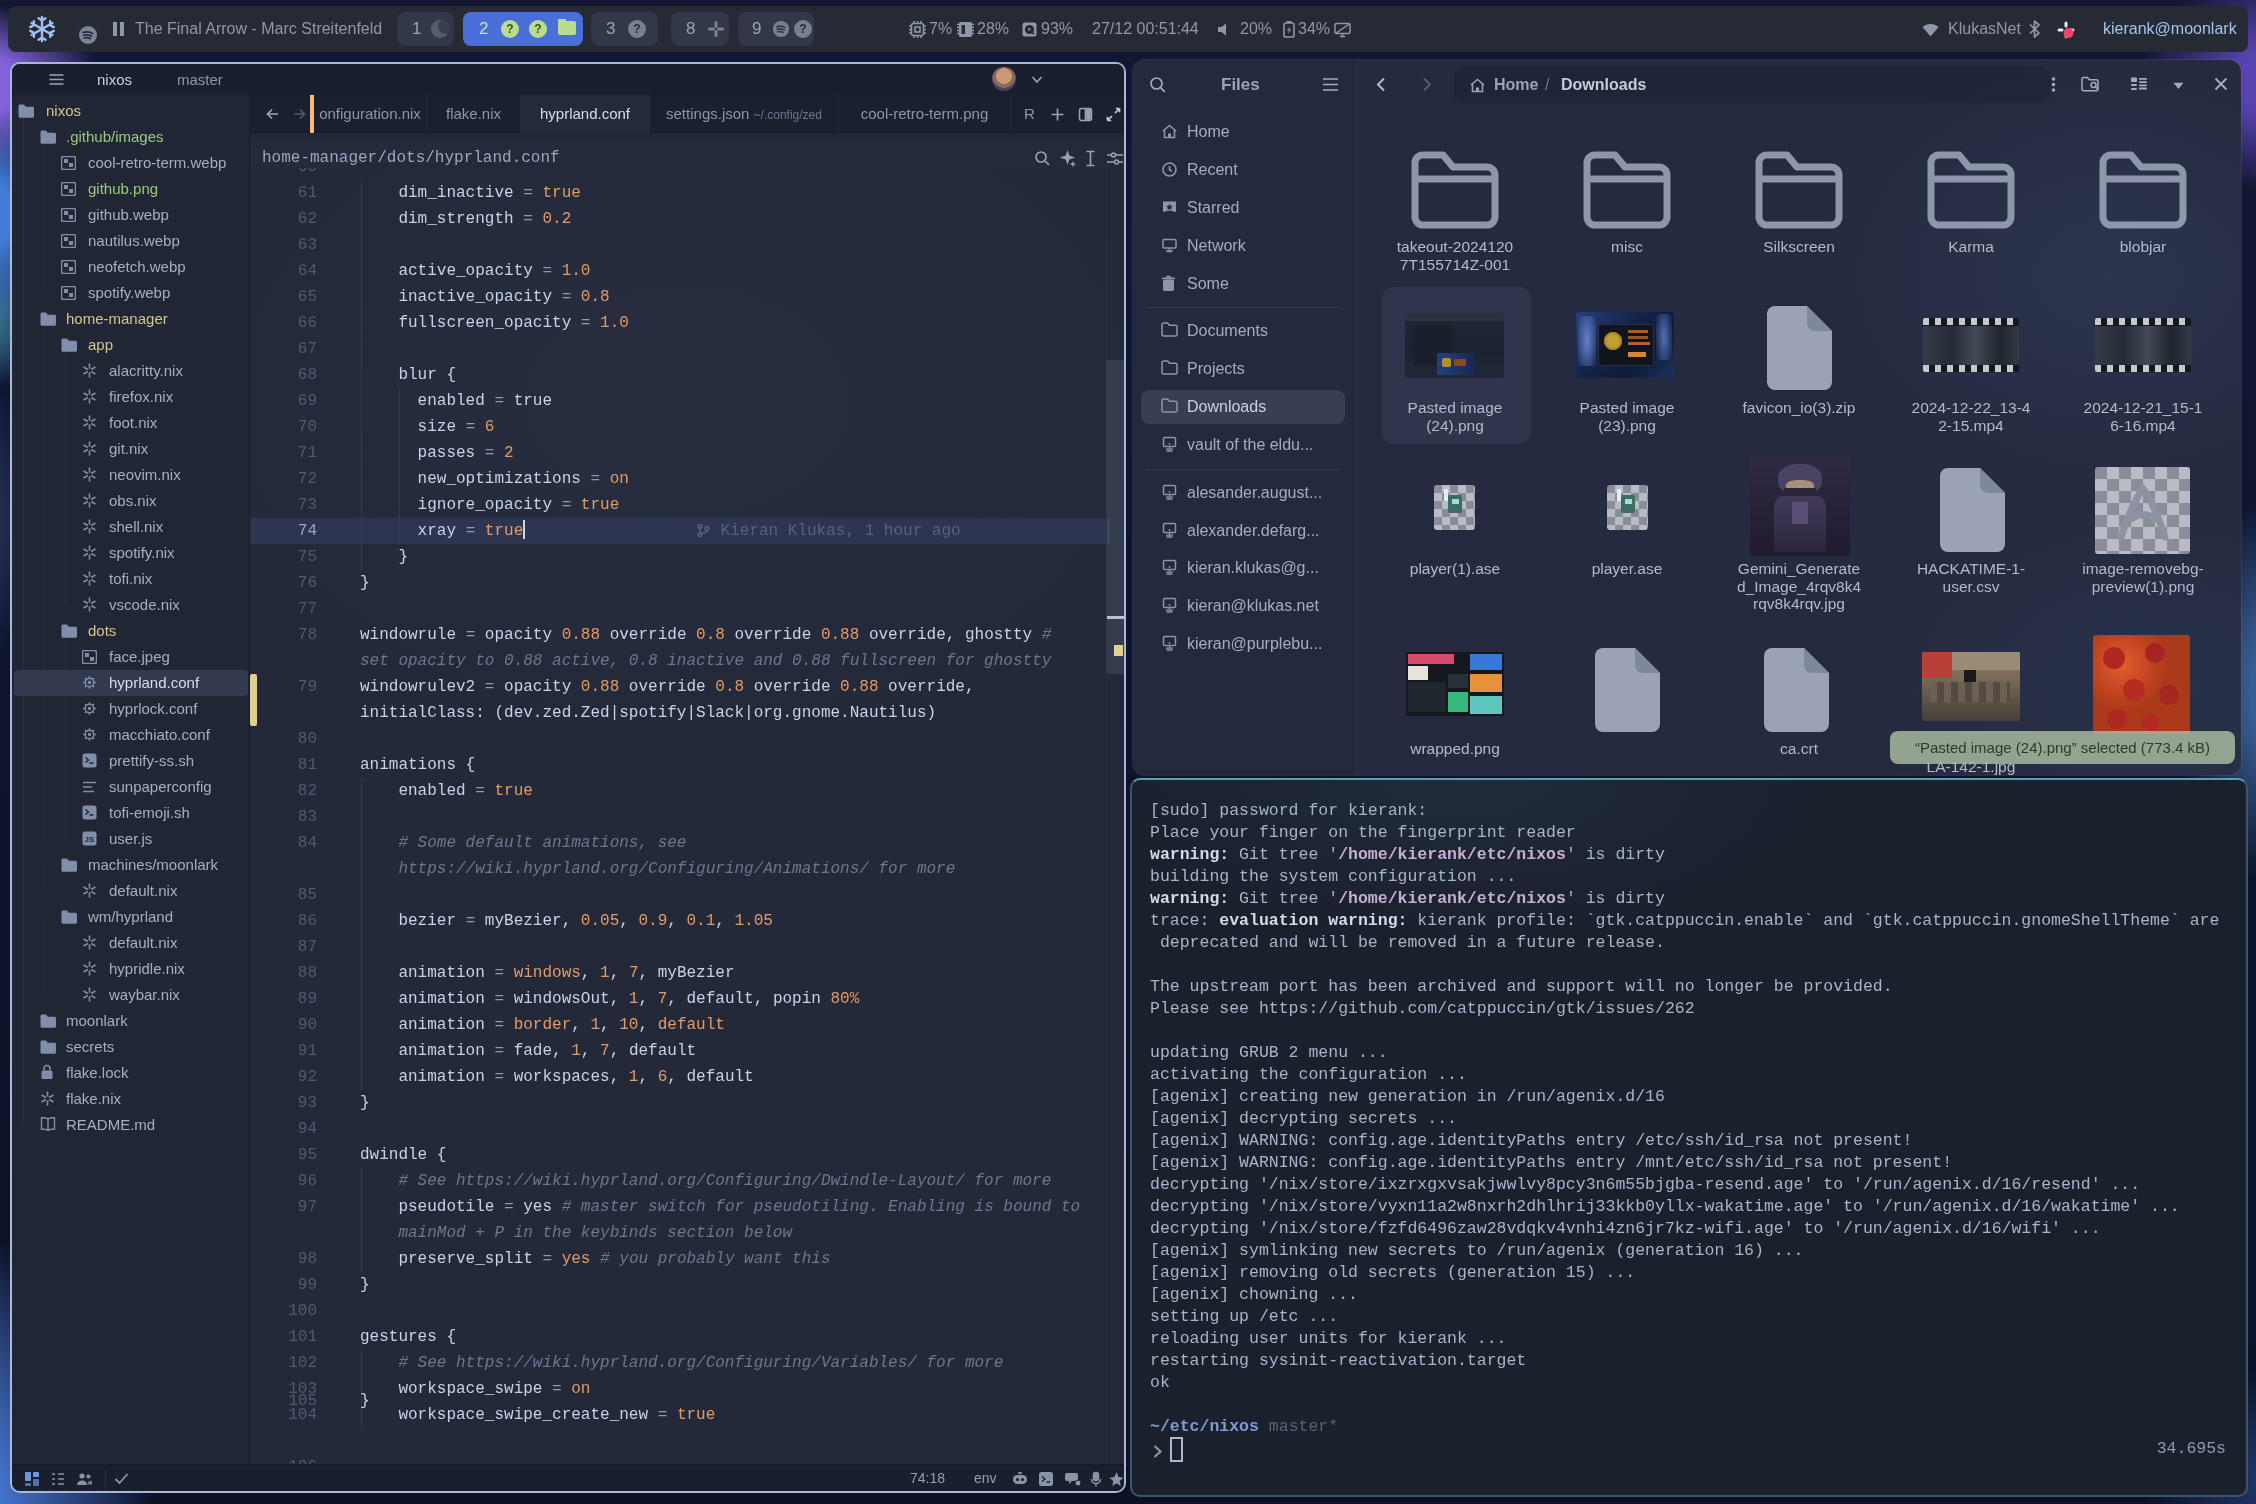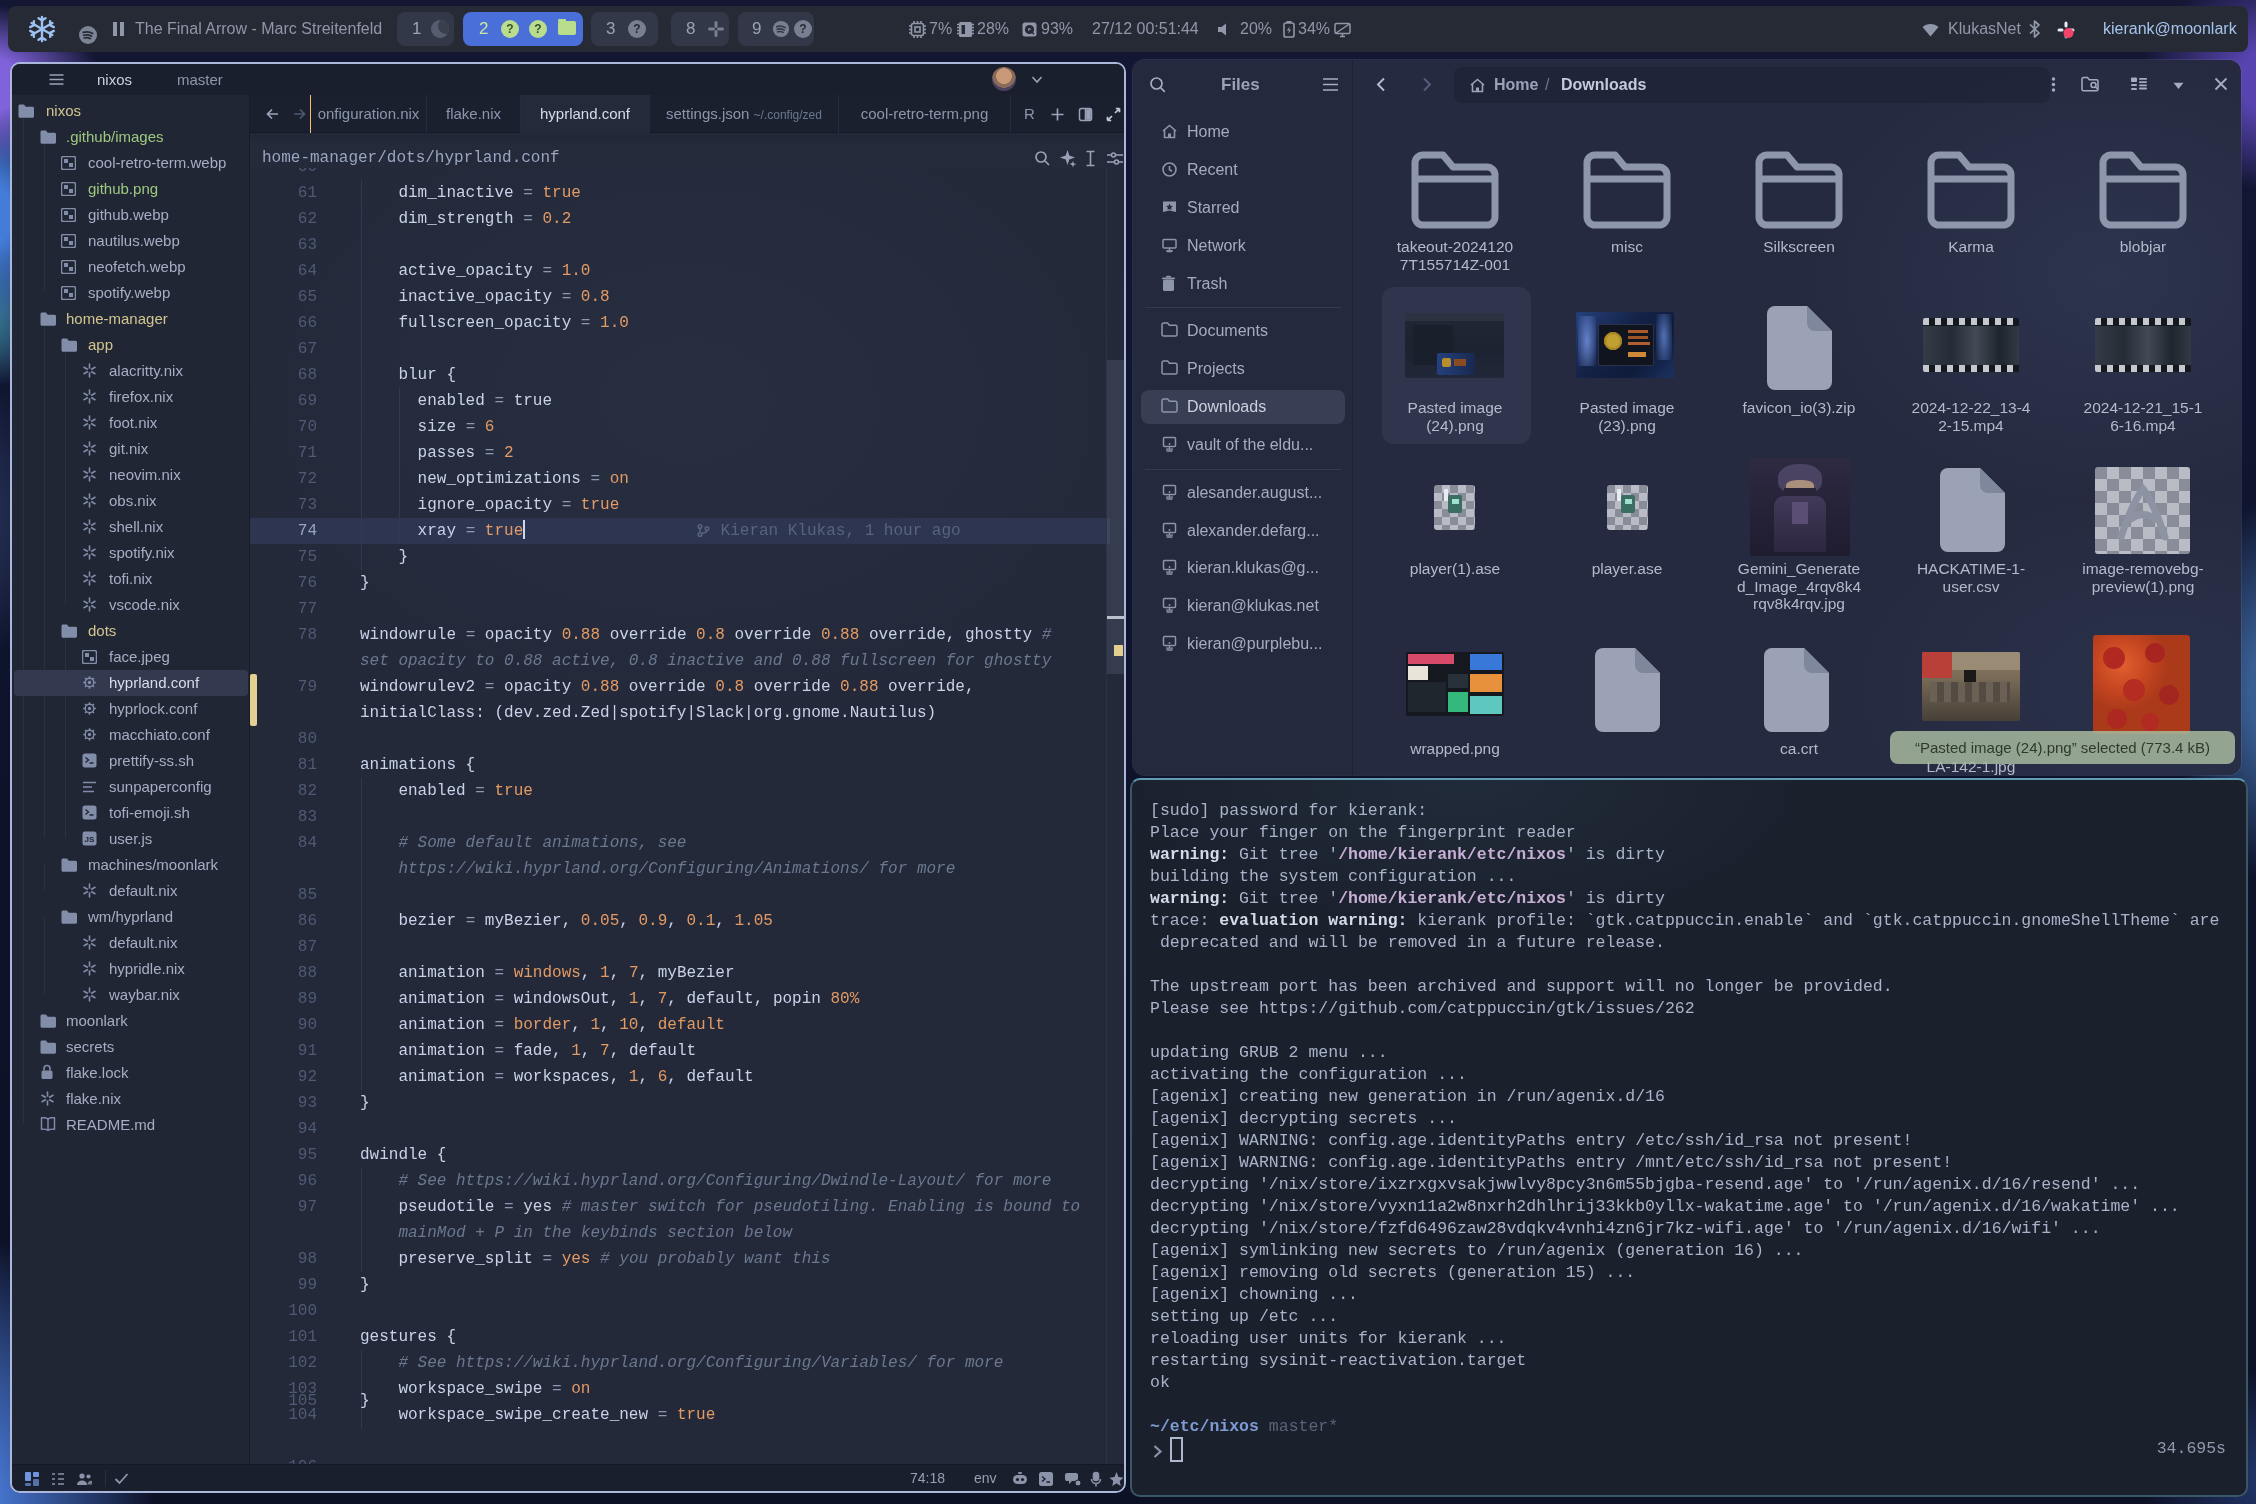--- a/index.html
+++ b/index.html
@@ -543,21 +543,21 @@
           <span class="" style="position:absolute;left:52px">README.md</span>
         </div>
   </div>
   <div id="ztabs">
     <svg class="abs" style="left:15px;top:11px" width="16" height="16" viewBox="0 0 16 16" fill="none" stroke="#9aa3b8" stroke-width="1.7">
           <path d="M13 8H3M7 3.5L2.5 8 7 12.5"></path>
         </svg>
     <svg class="abs" style="left:41px;top:11px" width="16" height="16" viewBox="0 0 16 16" fill="none" stroke="#4e5872" stroke-width="1.7">
           <path d="M3 8h10M9 3.5L13.5 8 9 12.5"></path>
         </svg>
-    <div class="tab" style="left:60px;width:117px;border-left:1px solid #fdba74">onfiguration.nix</div>
+    <div class="tab" style="left:60px;width:117px;border-left:4px solid #fdba74">onfiguration.nix</div>
     <div class="tab" style="left:177px;width:94px">flake.nix</div>
     <div class="tab on" style="left:271px;width:129px">hyprland.conf</div>
     <div class="tab" style="left:400px;width:189px">settings.json <span style="font-size:12px;color:#6b7690">~/.config/zed</span></div>
     <div class="tab" style="left:589px;width:172px">cool-retro-term.png</div>
     <div class="tab" style="left:761px;width:26px;border-right:none;text-align:left;padding-left:13px">R</div>
     <svg class="abs" style="left:800px;top:12px" width="15" height="15" viewBox="0 0 15 15" stroke="#9aa3b8" stroke-width="1.7">
           <path d="M7.5 1.5v12M1.5 7.5h12"></path>
         </svg>
     <svg class="abs" style="left:828px;top:12px" width="15" height="15" viewBox="0 0 15 15" fill="none" stroke="#9aa3b8" stroke-width="1.5">
           <rect x="1.5" y="1.5" width="12" height="12" rx="2"></rect>
@@ -781,21 +781,21 @@
           <path d="M5 13.8h7" stroke-width="1.2"></path>
         </svg>
         <span class="lbl">Network</span>
       </div>
     <div class="frow" style="top:207px">
         <svg class="abs" style="left:20px;top:8px" width="15" height="17" viewBox="0 0 15 17" fill="#8d95ab">
           <rect x="2" y="4.5" width="11" height="11.5" rx="1.5"></rect>
           <rect x="1" y="2.5" width="13" height="1.8" rx=".9"></rect>
           <rect x="5" y=".8" width="5" height="1.8" rx=".9"></rect>
         </svg>
-        <span class="lbl">Trash</span>
+        <span class="lbl">Some</span>
       </div>
     <div class="frow" style="top:254px">
         <svg class="abs" style="left:20px;top:8px" width="17" height="15" viewBox="0 0 17 15">
           <path d="M1 2.6c0-.9.7-1.6 1.6-1.6h4l1.8 2.3h6c.9 0 1.6.7 1.6 1.6v7.5c0 .9-.7 1.6-1.6 1.6H2.6c-.9 0-1.6-.7-1.6-1.6z" fill="none" stroke="#8d95ab" stroke-width="1.5"></path>
         </svg>
         <span class="lbl">Documents</span>
       </div>
     <div class="frow" style="top:292px">
         <svg class="abs" style="left:20px;top:8px" width="17" height="15" viewBox="0 0 17 15">
           <path d="M1 2.6c0-.9.7-1.6 1.6-1.6h4l1.8 2.3h6c.9 0 1.6.7 1.6 1.6v7.5c0 .9-.7 1.6-1.6 1.6H2.6c-.9 0-1.6-.7-1.6-1.6z" fill="none" stroke="#8d95ab" stroke-width="1.5"></path>

